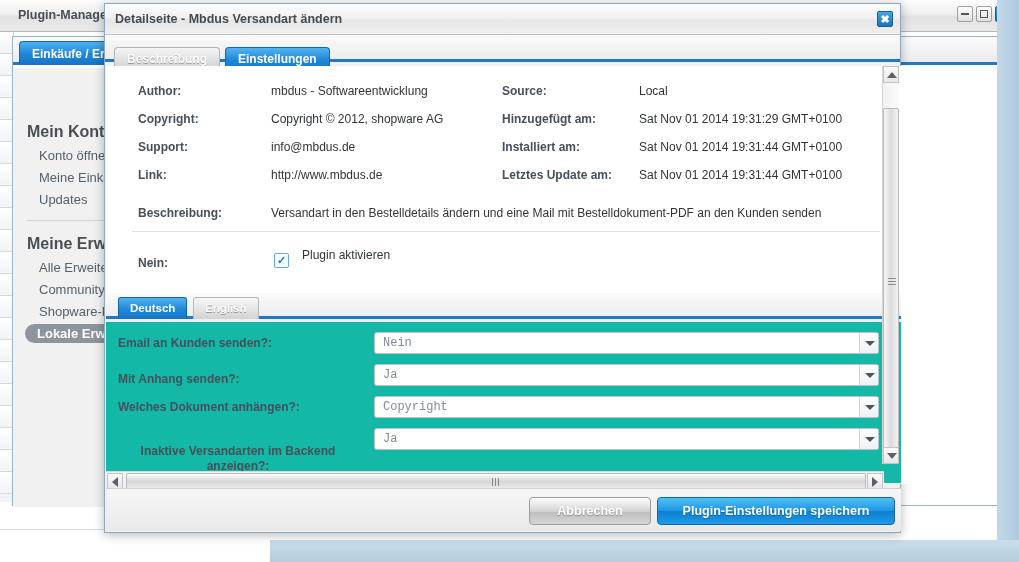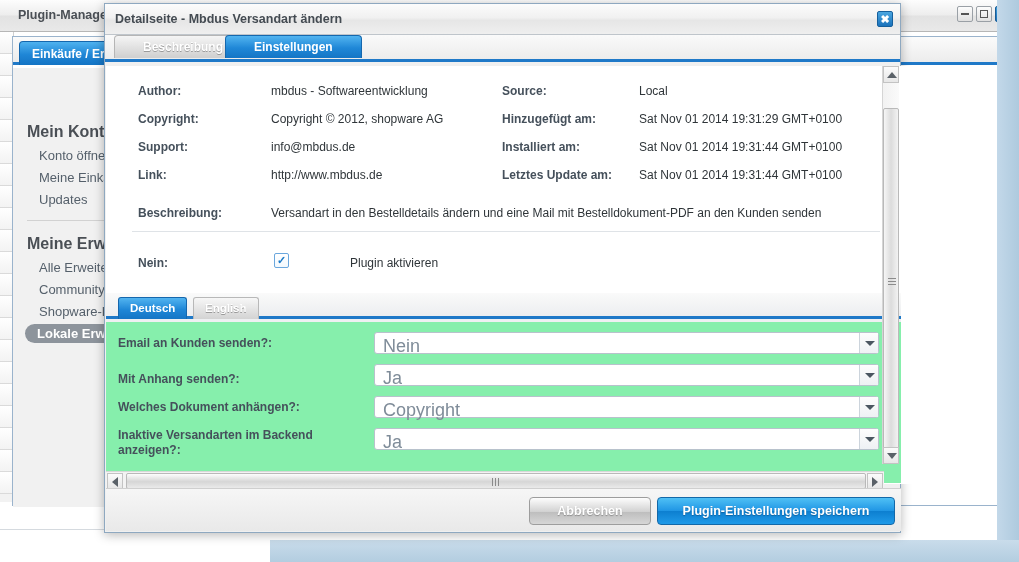--- a/index.html
+++ b/index.html
@@ -190,21 +190,21 @@
     color: #ffffff; font-size: 11px; font-weight: bold;
     text-align: center; line-height: 15px;
   }
 
   .modal-tabbar {
     position: relative; height: 27px; width: 100%;
     background: linear-gradient(to bottom,#fafafa,#ececec);
     border-bottom: 3px solid #1f79c8;
   }
   .mtab {
-    position: absolute; top: 0; height: 23px; padding: 0 28px;
+    position: absolute; top: 12px; height: 23px; padding: 0 12px;
     line-height: 22px; font-size: 12px; font-weight: bold;
     border-radius: 4px 4px 0 0; white-space: nowrap;
   }
   .mtab.inactive {
     background: linear-gradient(to bottom,#f5f5f5,#cfcfcf);
     border: 1px solid #b5b5b5; border-bottom: none; color: #ffffff;
     text-shadow: 0 1px 0 #9a9a9a;
   }
   .mtab.active {
     background: linear-gradient(to bottom,#52b4f0 0%,#1f87d7 55%,#1475c5 100%);
@@ -248,33 +248,33 @@
   }
   .ltab.active {
     background: linear-gradient(to bottom,#52b4f0 0%,#1f87d7 55%,#1475c5 100%);
     border: 1px solid #1567ad; border-bottom: none; color: #fff;
   }
   .ltab.inactive {
     background: linear-gradient(to bottom,#f7f7f7,#d3d3d3);
     border: 1px solid #b8b8b8; border-bottom: none; color: #ffffff;
     text-shadow: 0 1px 0 #9a9a9a;
   }
-  .form-area { position: absolute; top: 29px; left: 0; width: 795px; bottom: 0; background: #86efac; }
+  .form-area { position: absolute; top: 29px; left: 0; width: 795px; bottom: 0; background: #14b8a6; }
   .frow { position: absolute; left: 0; width: 795px; }
   .flabel {
     position: absolute; left: 12px; font-size: 12px; font-weight: bold; color: #45505b;
     line-height: 15px;
   }
   .fselect {
     position: absolute; left: 268px; width: 505px; height: 22px;
     background: #ffffff; border: 1px solid #b8c2cc; border-radius: 3px;
     box-shadow: inset 0 1px 0 #ffffff;
   }
   .fselect .selval {
-    position: absolute; left: 8px; top: 3px; font-size: 18px; color: #7f8c99;
+    position: absolute; left: 8px; top: 3px; font-size: 12px; color: #7f8c99; font-family: Liberation Mono, monospace;
   }
   .fselect .arrowbox {
     position: absolute; right: 0; top: 0; width: 19px; height: 20px;
     border-left: 1px solid #ccd4dc;
     background: linear-gradient(to bottom,#fdfdfd,#eef1f4);
   }
   .fselect .arrowbox::after {
     content: ""; position: absolute; left: 5px; top: 8px;
     border-left: 5px solid transparent; border-right: 5px solid transparent;
     border-top: 5px solid #4b5661;
@@ -557,21 +557,21 @@
 
         <div class="info-row lbl" style="left:32px; top:140px;">Beschreibung:</div>
         <div class="info-row val" style="left:165px; top:140px; white-space:nowrap;">Versandart in den Bestelldetails ändern und eine Mail mit Bestelldokument-PDF an den Kunden senden</div>
 
         <div class="info-divider" style="top:165px;"></div>
       </div>
 
       <div class="aktiv-section">
         <div class="info-row lbl" style="left:32px; top:17px;">Nein:</div>
         <div class="cb" style="left:168px; top:14px;">✓</div>
-        <div class="info-row val" style="left:196px; top:17px;margin-left:48px;">Plugin aktivieren</div>
+        <div class="info-row val" style="left:196px; top:9px;">Plugin aktivieren</div>
       </div>
 
       <div class="lang-panel">
         <div class="lang-tabbar">
           <div class="ltab active" style="left:12px;">Deutsch</div>
           <div class="ltab inactive" style="left:87px;">English</div>
         </div>
 
         <div class="form-area">
           <div class="frow" style="top:10px;">
@@ -589,21 +589,21 @@
             </div>
           </div>
           <div class="frow" style="top:74px;">
             <div class="flabel" style="top:4px;">Welches Dokument anhängen?:</div>
             <div class="fselect" style="top:0;">
               <span class="selval">Copyright</span>
               <span class="arrowbox"></span>
             </div>
           </div>
           <div class="frow" style="top:106px;">
-            <div class="flabel" style="top:0; width:240px;">Inaktive Versandarten im Backend anzeigen?:</div>
+            <div class="flabel" style="top:16px; width:240px;text-align:center;">Inaktive Versandarten im Backend anzeigen?:</div>
             <div class="fselect" style="top:0;">
               <span class="selval">Ja</span>
               <span class="arrowbox"></span>
             </div>
           </div>
         </div>
       </div>
     </div>
 
     <div class="vscroll">

